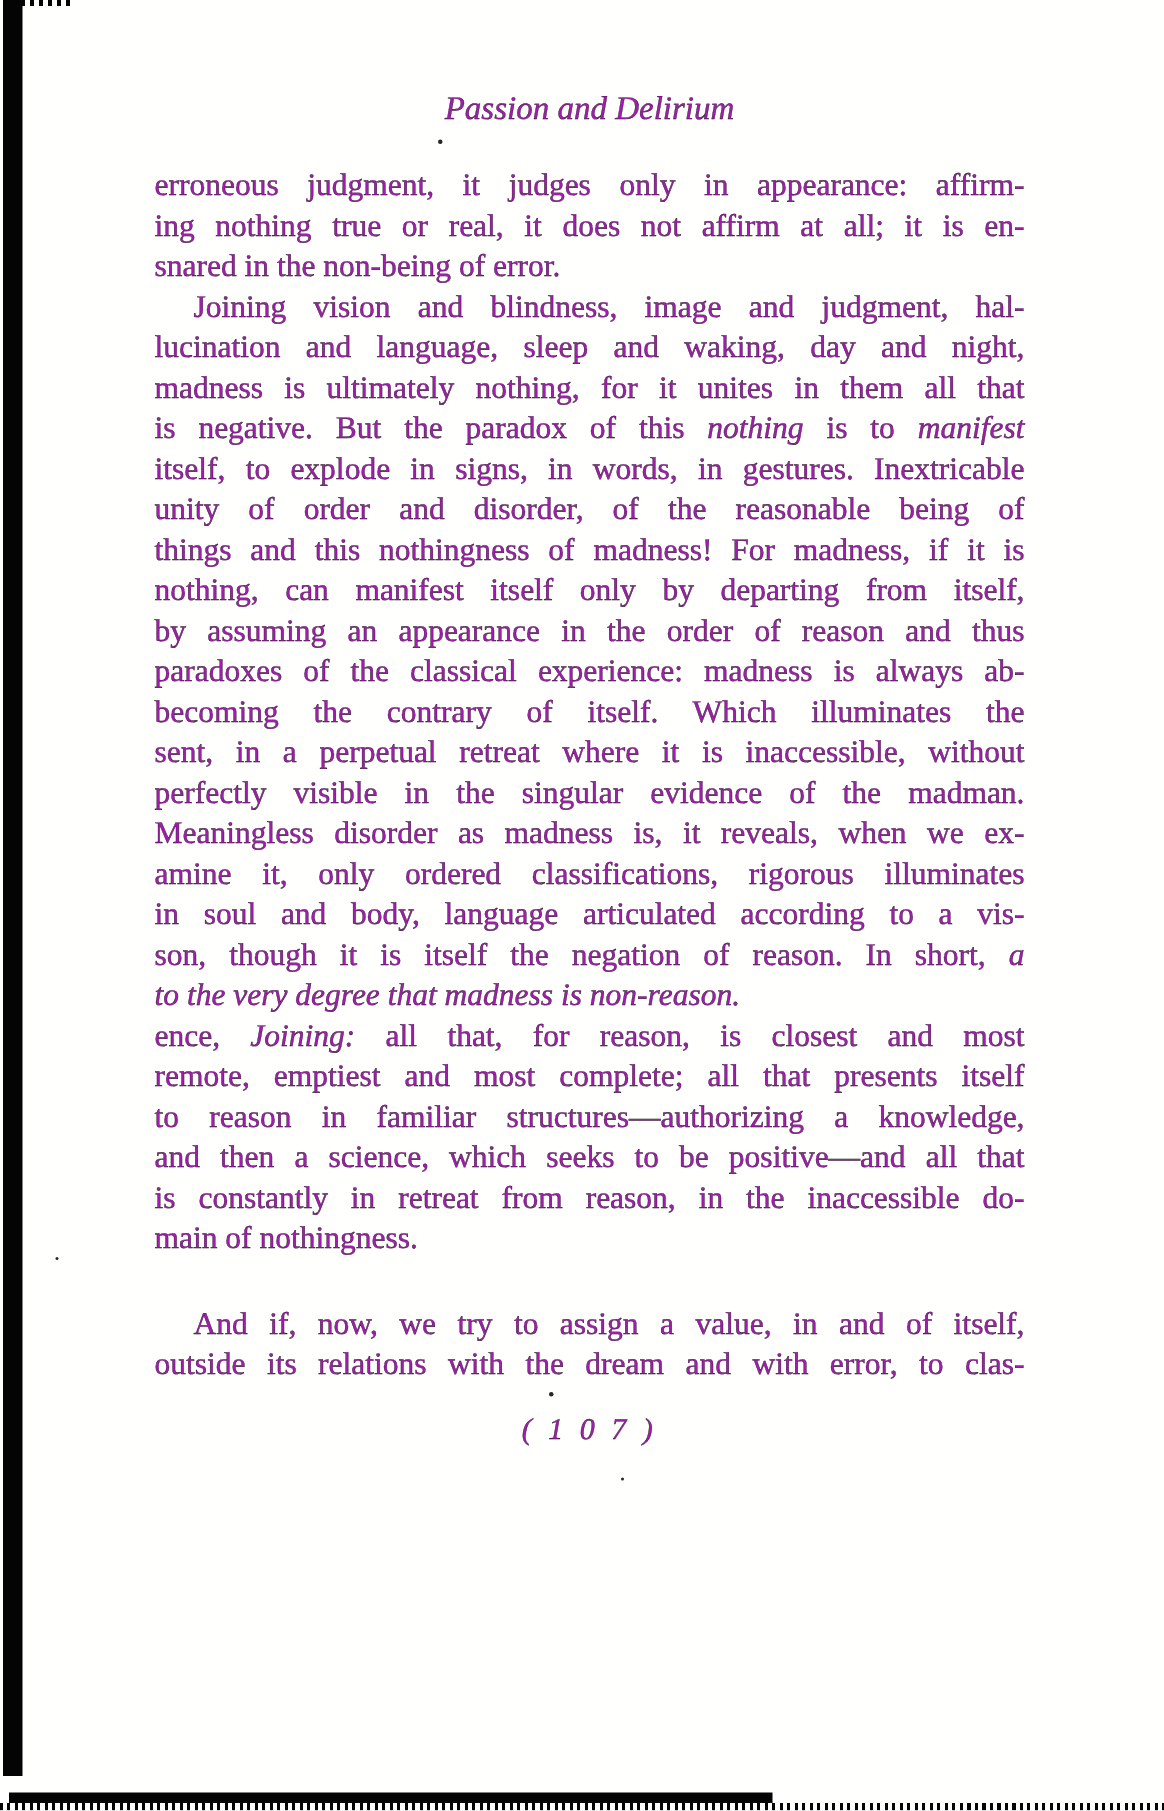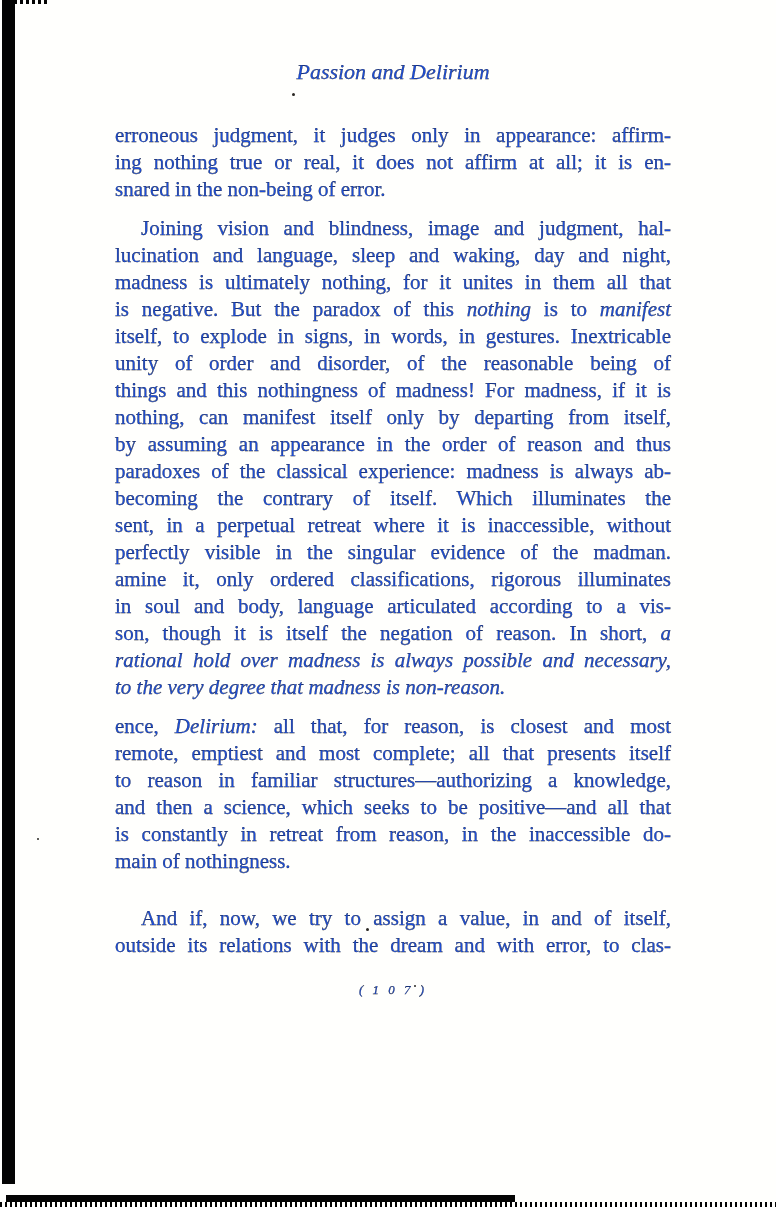--- a/index.html
+++ b/index.html
@@ -2,57 +2,57 @@
 <html><head>
 <meta charset="utf-8">
 <style>
   html, body { margin: 0; padding: 0; background: #e8e8e8; }
   .page {
     position: relative;
     width: 776px;
     height: 1207px;
     background: #fffffd;
     font-family: "Liberation Serif", "DejaVu Serif", serif;
-    color: #1d4ed8;
+    color: #a21caf;
     overflow: hidden;
     -webkit-text-stroke: 0.25px #161310;
   }
   .running-header {
     position: absolute;
     top: 58px;
     left: 103px;
     width: 580px;
     text-align: center;
     font-style: italic;
     font-size: 22px;
     line-height: 28px;
   }
   .body-text {
     position: absolute;
     top: 110px;
     left: 103px;
     width: 580px;
     font-size: 21px;
   }
-  .para { margin: 12px; }
+  .para { margin: 0; }
   .para.space-before { margin-top: 30px; }
   .line {
     height: 27px;
     line-height: 27px;
     text-align: justify;
     text-align-last: justify;
     white-space: normal;
   }
   .line.nojust { text-align: center; text-align-last: left; }
   .line.indented { text-indent: 26px; }
   .page-number {
     margin-top: 17px;
     text-align: center;
     font-style: italic;
-    font-size: 13px;
+    font-size: 20px;
     letter-spacing: 3px;
     line-height: 27px;
   }
   
   .left-scan-bar {
     position: absolute;
     left: 2px; top: 0;
     width: 13px; height: 1184px;
     background: #040404;
   }
@@ -109,28 +109,28 @@
         <div class="line">is negative. But the paradox of this <i>nothing</i> is to <i>manifest</i></div>
         <div class="line">itself, to explode in signs, in words, in gestures. Inextricable</div>
         <div class="line">unity of order and disorder, of the reasonable being of</div>
         <div class="line">things and this nothingness of madness! For madness, if it is</div>
         <div class="line">nothing, can manifest itself only by departing from itself,</div>
         <div class="line">by assuming an appearance in the order of reason and thus</div>
         <div class="line">paradoxes of the classical experience: madness is always ab-</div>
         <div class="line">becoming the contrary of itself. Which illuminates the</div>
         <div class="line">sent, in a perpetual retreat where it is inaccessible, without</div>
         <div class="line">perfectly visible in the singular evidence of the madman.</div>
+        <div class="line">Meaningless disorder as madness is, it reveals, when we ex-</div>
         <div class="line">amine it, only ordered classifications, rigorous illuminates</div>
         <div class="line">in soul and body, language articulated according to a vis-</div>
         <div class="line">son, though it is itself the negation of reason. In short, <i>a</i></div>
-        <div class="line"><i>rational hold over madness is always possible and necessary,</i></div>
         <div class="line nojust"><i>to the very degree that madness is non-reason.</i></div>
       </div>
       <div class="para">
-        <div class="line">ence, <i>Delirium:</i> all that, for reason, is closest and most</div>
+        <div class="line">ence, <i>Joining:</i> all that, for reason, is closest and most</div>
         <div class="line">remote, emptiest and most complete; all that presents itself</div>
         <div class="line">to reason in familiar structures—authorizing a knowledge,</div>
         <div class="line">and then a science, which seeks to be positive—and all that</div>
         <div class="line">is constantly in retreat from reason, in the inaccessible do-</div>
         <div class="line nojust">main of nothingness.</div>
       </div>
       <div class="para space-before">
         <div class="line indented">And if, now, we try to assign a value, in and of itself,</div>
         <div class="line">outside its relations with the dream and with error, to clas-</div>
       </div>

